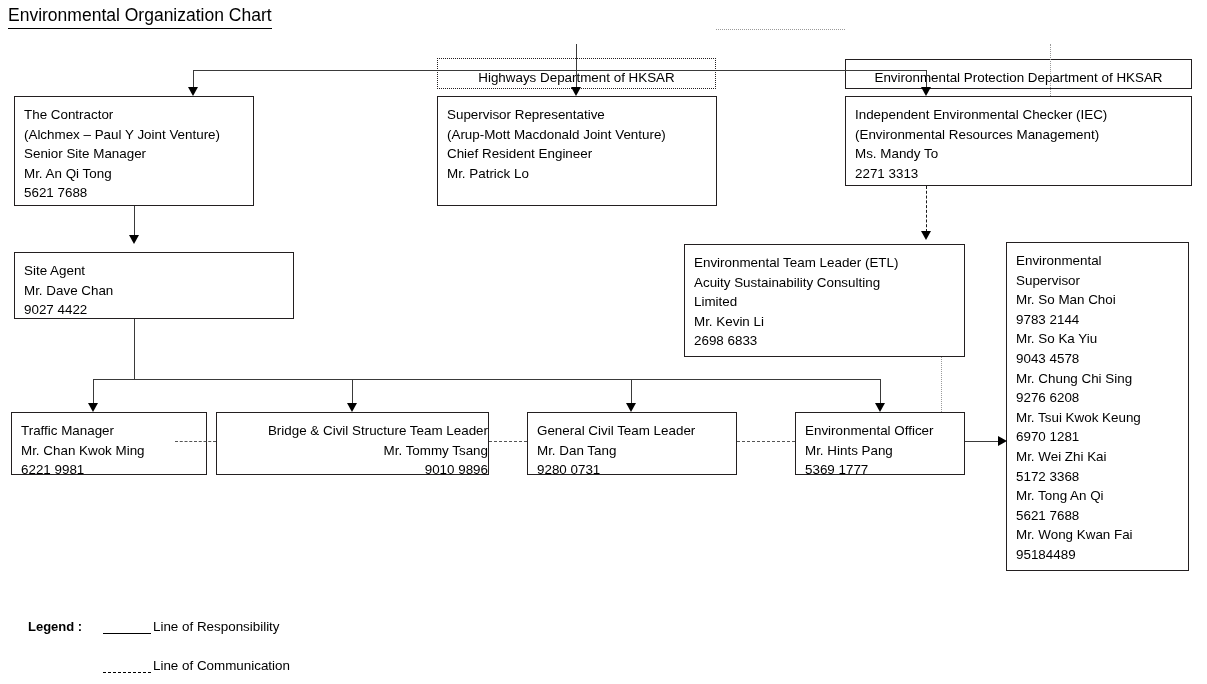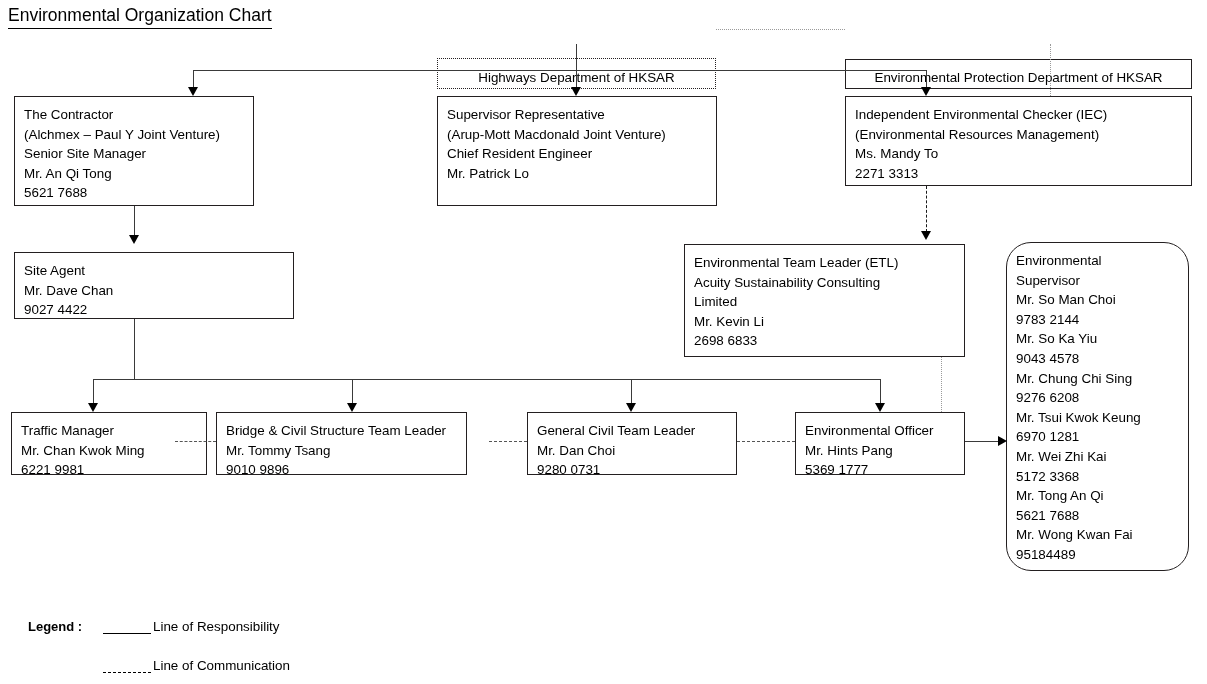--- a/index.html
+++ b/index.html
@@ -194,21 +194,21 @@
   </div>
 
   <div class="box" style="left:684px; top:244px; width:281px; height:113px;">
     <span class="line">Environmental Team Leader (ETL)</span>
     <span class="line">Acuity Sustainability Consulting</span>
     <span class="line">Limited</span>
     <span class="line">Mr. Kevin Li</span>
     <span class="line">2698 6833</span>
   </div>
 
-  <div class="box" style="left:1006px; top:242px; width:183px; height:329px;border-radius:25px;">
+  <div class="box" style="left:1006px; top:242px; width:183px; height:329px;">
     <span class="line">Environmental</span>
     <span class="line">Supervisor</span>
     <span class="line">Mr. So Man Choi</span>
     <span class="line">9783 2144</span>
     <span class="line">Mr. So Ka Yiu</span>
     <span class="line">9043 4578</span>
     <span class="line">Mr. Chung Chi Sing</span>
     <span class="line">9276 6208</span>
     <span class="line">Mr. Tsui Kwok Keung</span>
     <span class="line">6970 1281</span>
@@ -236,29 +236,29 @@
 
   <div class="vline" style="left:880px; top:379px; height:25px;"></div>
   <div class="arrow-down" style="left:875px; top:403px;"></div>
 
   <div class="box" style="left:11px; top:412px; width:196px; height:63px;">
     <span class="line">Traffic Manager</span>
     <span class="line">Mr. Chan Kwok Ming</span>
     <span class="line">6221 9981</span>
   </div>
 
-  <div class="box" style="left:216px; top:412px; width:251px; height:63px;">
+  <div class="box" style="left:216px; top:412px; width:273px; height:63px;text-align:right;">
     <span class="line">Bridge &amp; Civil Structure Team Leader</span>
     <span class="line">Mr. Tommy Tsang</span>
     <span class="line">9010 9896</span>
   </div>
 
   <div class="box" style="left:527px; top:412px; width:210px; height:63px;">
     <span class="line">General Civil Team Leader</span>
-    <span class="line">Mr. Dan Choi</span>
+    <span class="line">Mr. Dan Tang</span>
     <span class="line">9280 0731</span>
   </div>
 
   <div class="box" style="left:795px; top:412px; width:170px; height:63px;">
     <span class="line">Environmental Officer</span>
     <span class="line">Mr. Hints Pang</span>
     <span class="line">5369 1777</span>
   </div>
 
   <div class="hline dash" style="left:175px; top:441px; width:41px;"></div>

